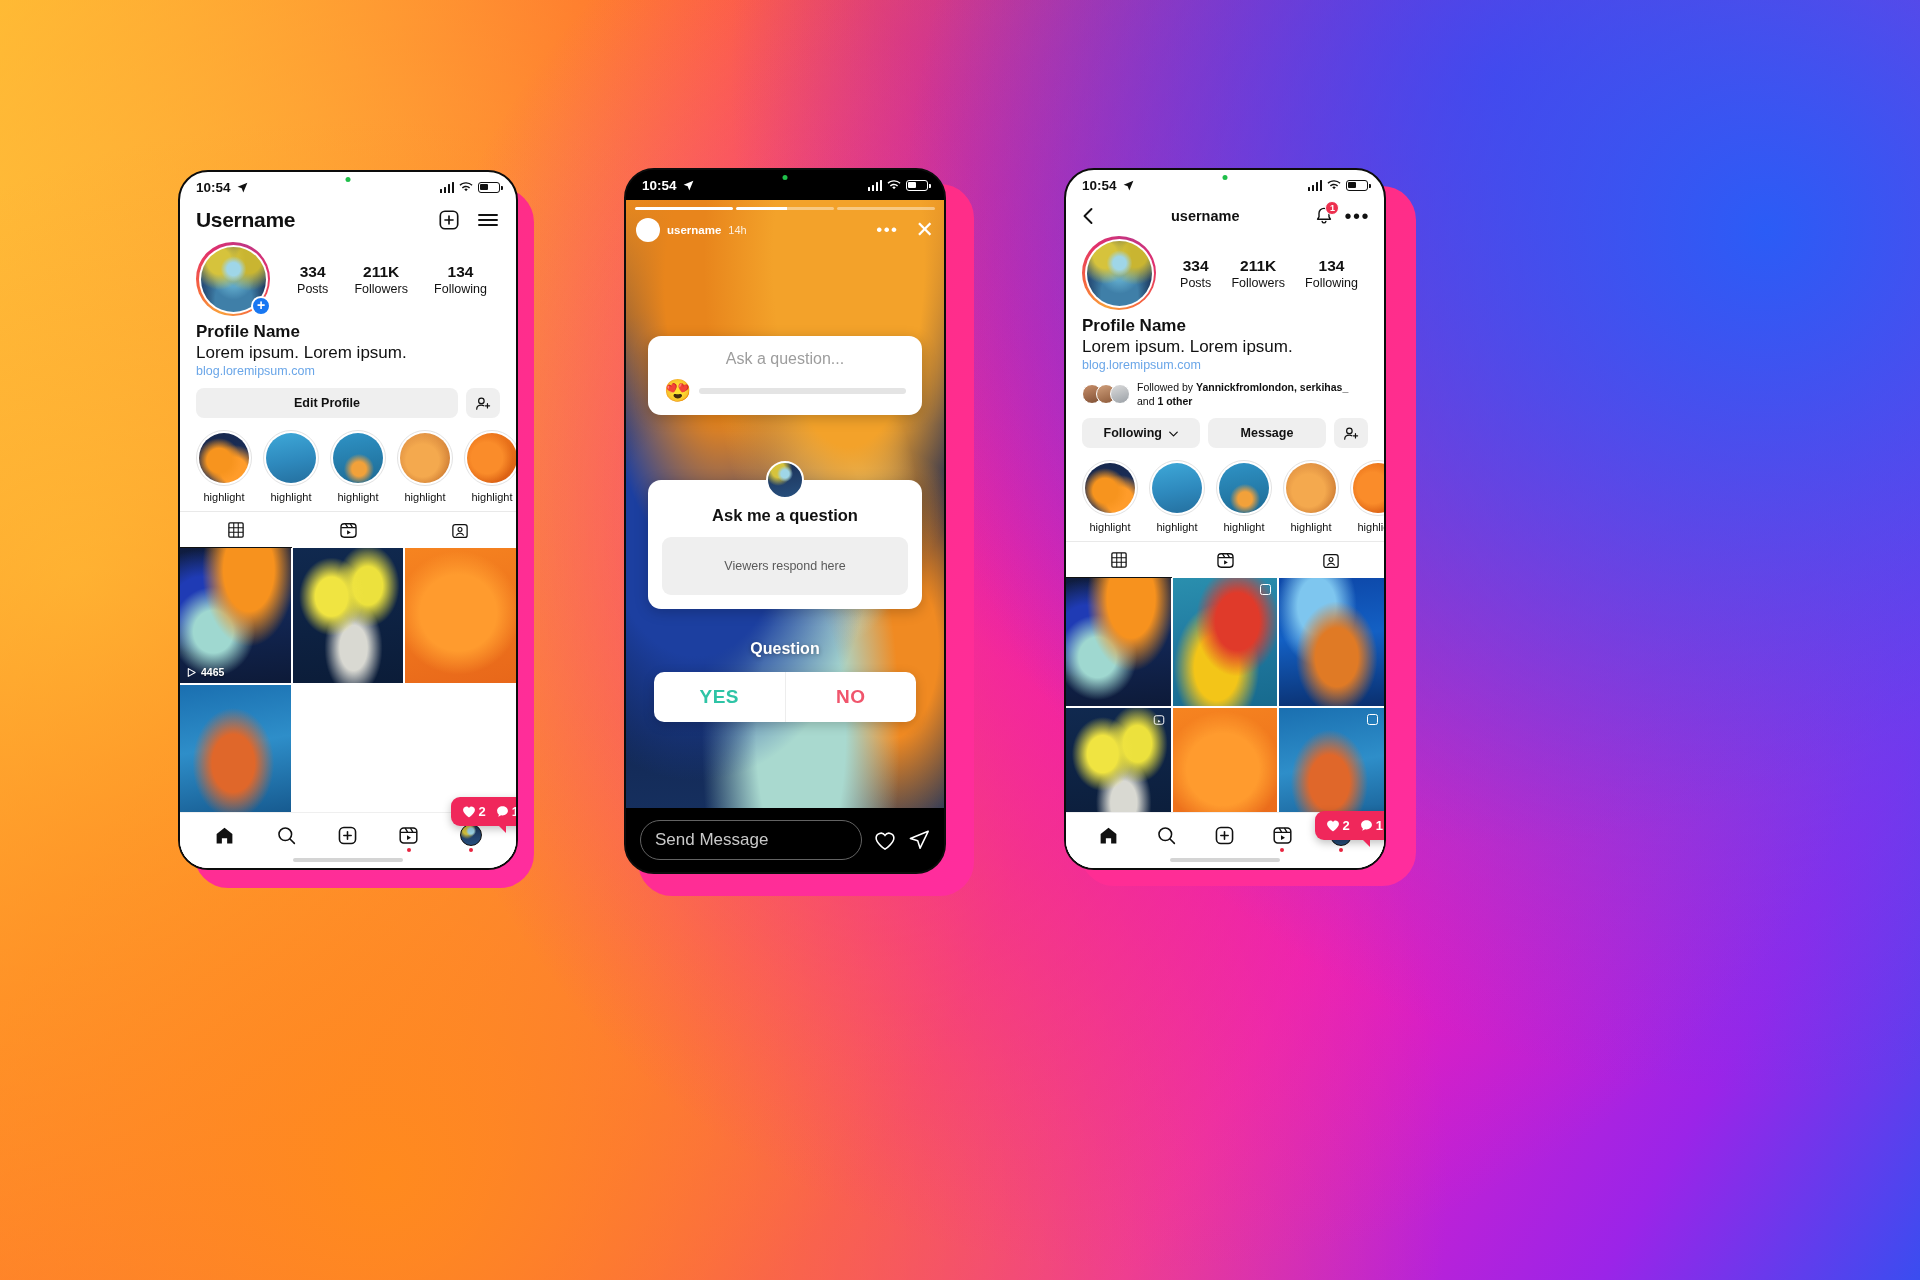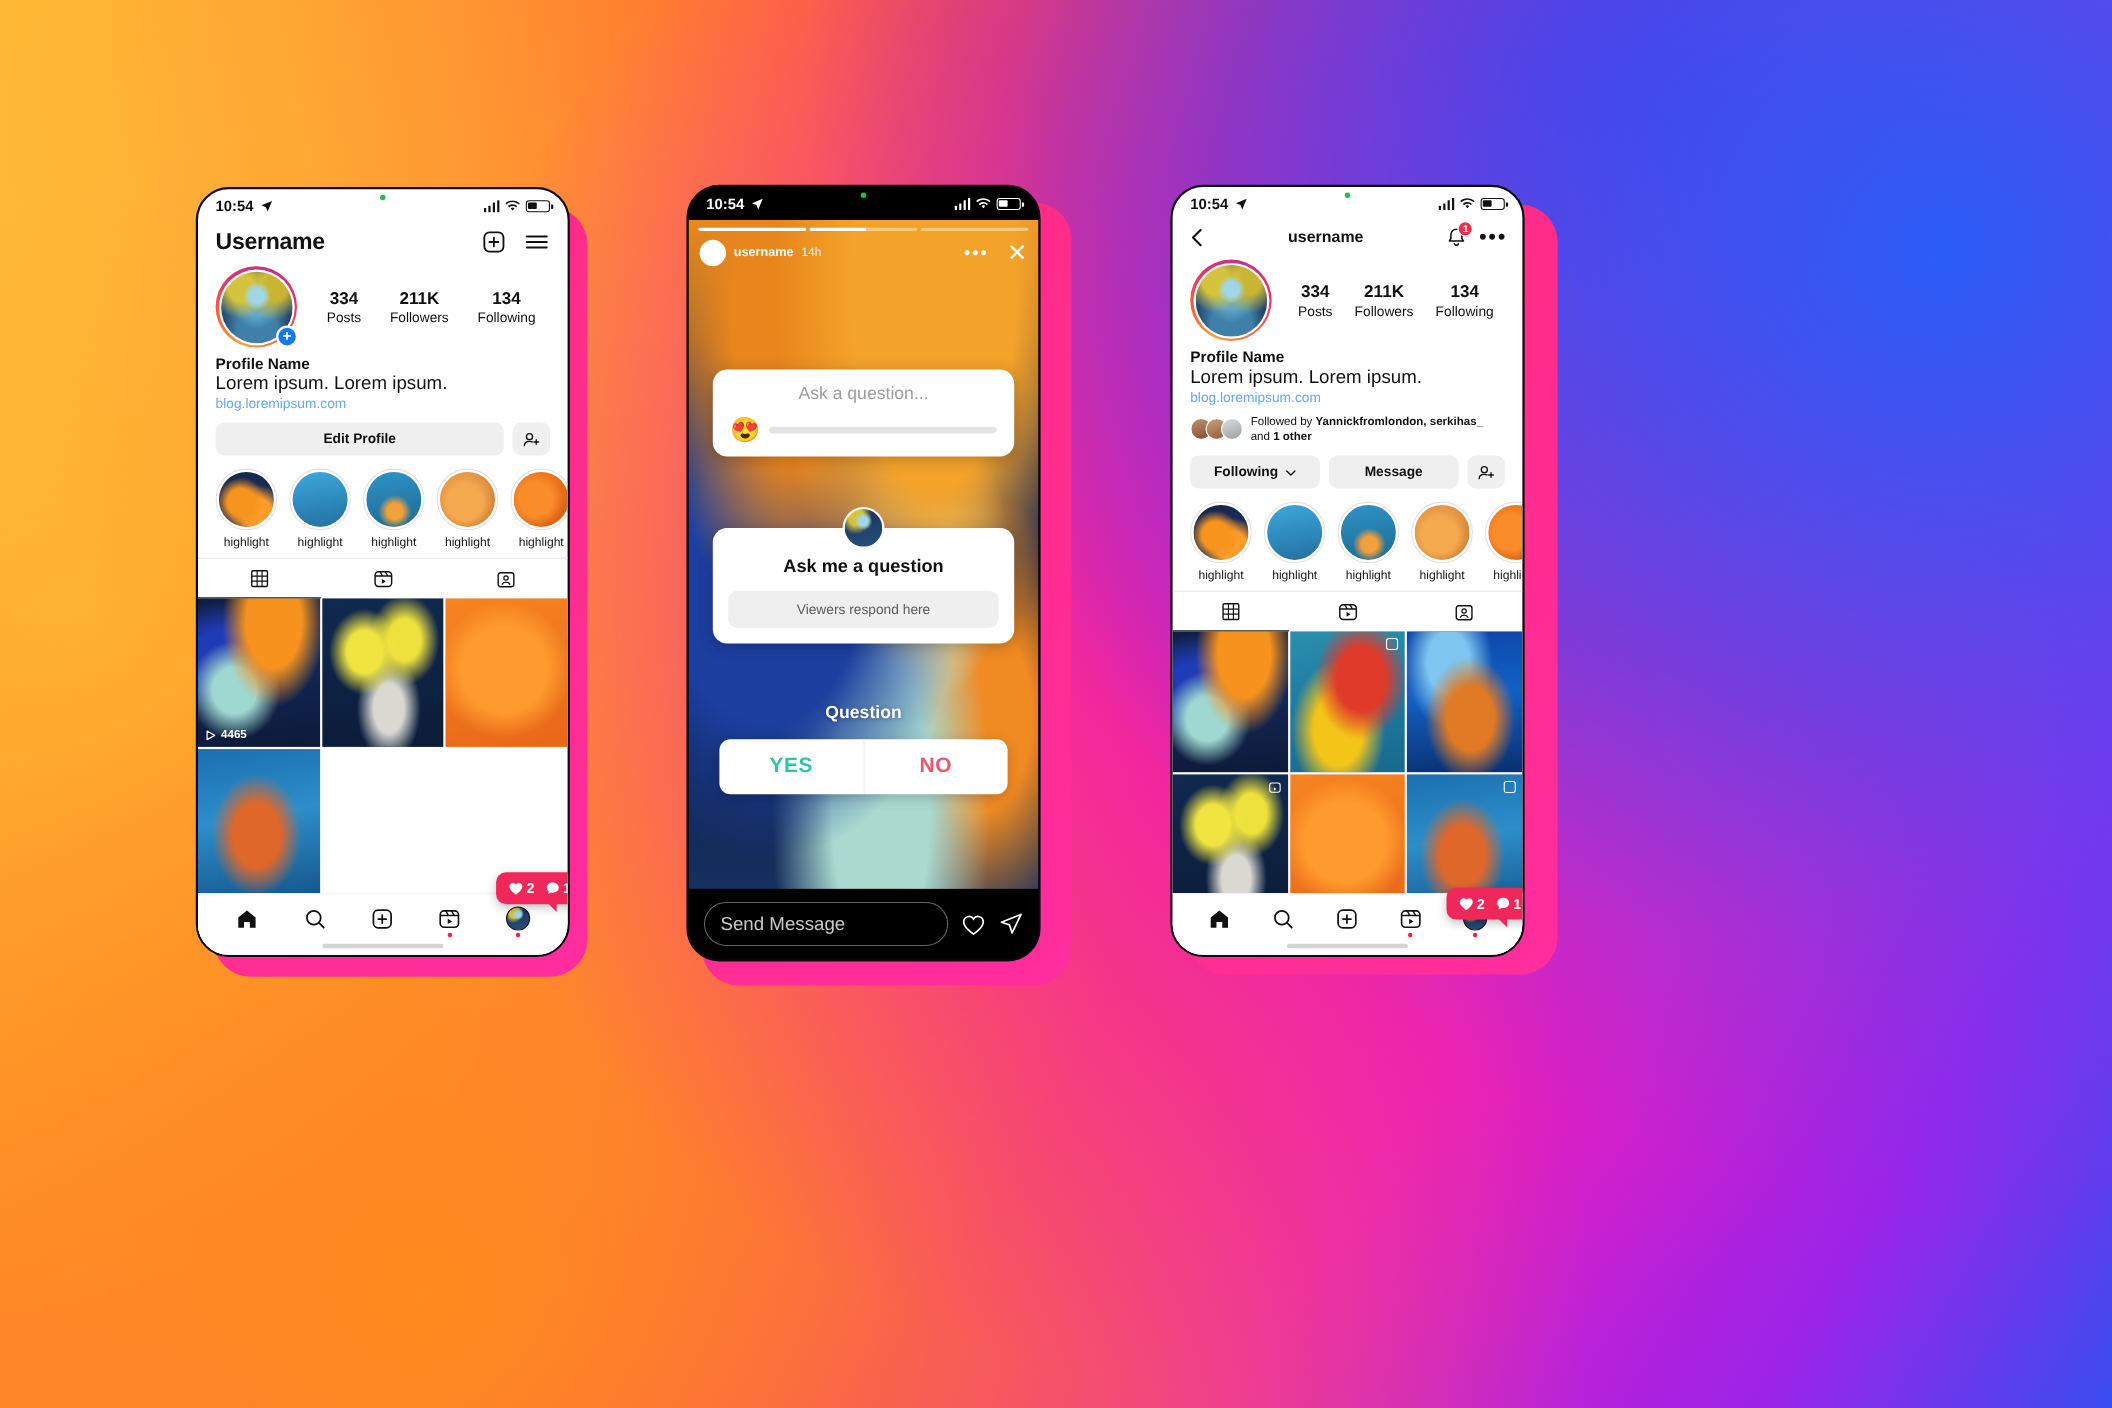--- a/index.html
+++ b/index.html
@@ -114,21 +114,21 @@
     position:absolute; right:-1px; bottom:0px; width:20px; height:20px;
     border-radius:50%; background:#1877f2; border:2.2px solid #fff;
     color:#fff; font-size:14px; line-height:15px; text-align:center; font-weight:700;
   }
   .stats { display:flex; flex:1; justify-content:space-around; padding-left:10px;}
   .stat { text-align:center; }
   .stat .num { font-size:15.5px; font-weight:700; color:#111; }
   .stat .lbl { font-size:12.5px; color:#111; margin-top:1px;}
 
   .bio { padding: 6px 16px 0; }
-  .bio .name { font-size:14px; font-weight:700; color:#111;}
+  .bio .name { font-size:17px; font-weight:700; color:#111;}
   .bio .desc { font-size:17px; color:#111; margin-top:1px;}
   .bio .link { font-size:12.5px; color:#6aa6e8; margin-top:1px;}
 
   .btn-row { display:flex; gap:8px; padding: 10px 16px 0; align-items:center;}
   .btn {
     background:#efefef; border-radius:8px; font-size:12.5px; font-weight:700;
     color:#111; text-align:center; padding: 8px 0; flex:1; border:none;
   }
   .btn-icon {
     width:34px; height:30px; background:#efefef; border-radius:8px;
@@ -250,21 +250,21 @@
   .q-av {
     position:absolute; left:50%; top:-19px; transform:translateX(-50%);
     width:38px;height:38px;border-radius:50%; border:2.5px solid #fff;
     background:
       radial-gradient(circle at 50% 32%, #9fd6e8 0 14%, rgba(159,214,232,0) 28%),
       radial-gradient(ellipse at 30% 20%, #d6c33c 0 20%, rgba(214,195,60,0) 42%),
       linear-gradient(170deg,#1b2f55,#27507e);
   }
   .q-title { font-size:16.5px; font-weight:700; color:#111; }
   .q-respond {
-    margin-top:12px; background:#efefef; border-radius:9px; padding: 10px 0;
+    margin-top:12px; background:#efefef; border-radius:9px; padding: 22px 0;
     font-size:12.5px; color:#5a5a5a; font-weight:500;
   }
 
   .poll-wrap { position:absolute; left:28px; right:28px; top: 440px; text-align:center;}
   .poll-q { font-size:16px; font-weight:700; color:#fff; text-shadow:0 1px 4px rgba(0,0,0,.35); }
   .poll-opts {
     display:flex; margin-top:14px; background:#fff; border-radius:10px; overflow:hidden;
     box-shadow:0 3px 12px rgba(0,0,0,.2);
   }
   .poll-opt { flex:1; padding: 14px 0; font-size:19px; font-weight:700; letter-spacing:.5px;}

